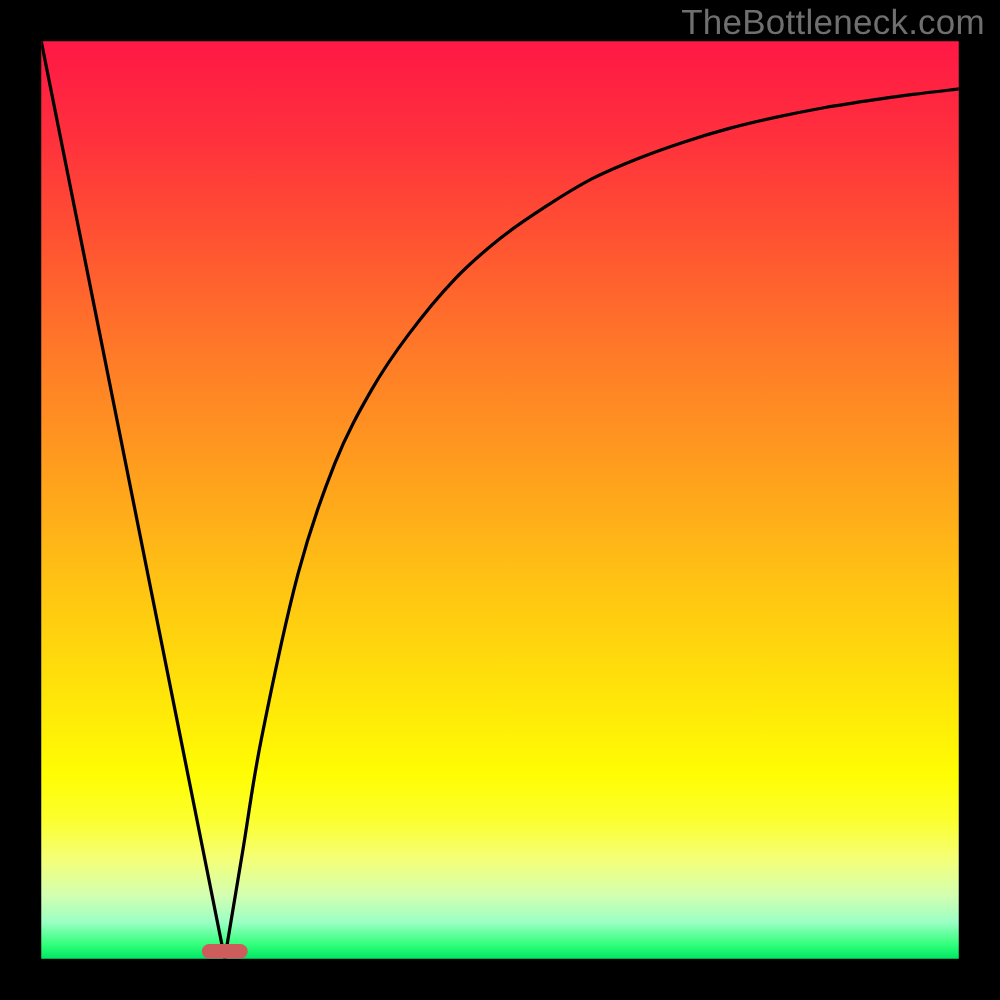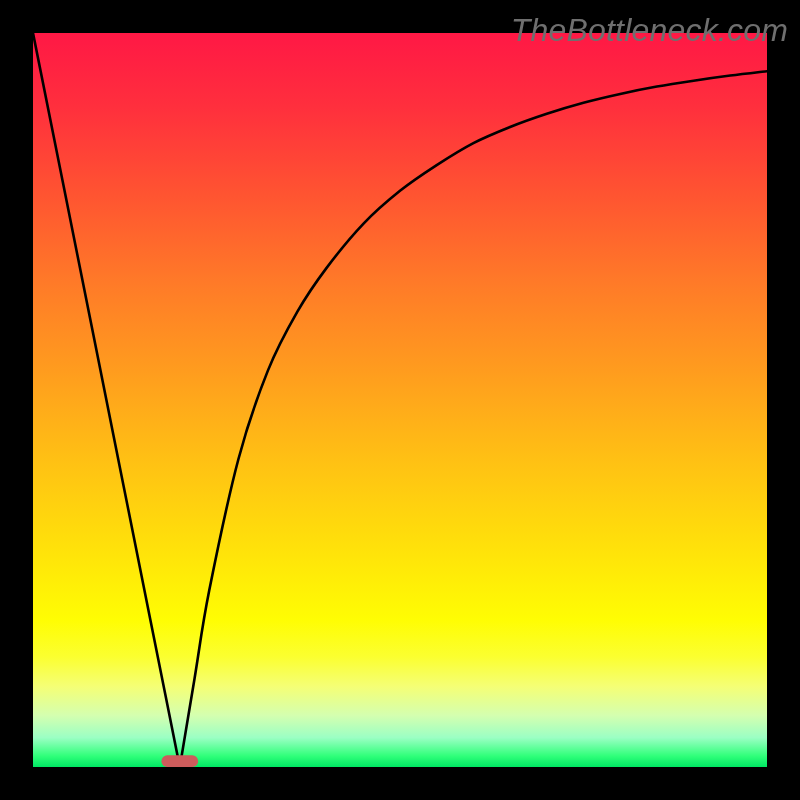--- a/index.html
+++ b/index.html
@@ -43,28 +43,27 @@
   .plot svg {
     position: absolute;
     left: 0;
     top: 0;
     width: 734px;
     height: 734px;
     display: block;
   }
   .watermark {
     position: absolute;
-    top: 12px;
+    top: 2px;
     right: 12px;
     color: #6f6f6f;
-    font-size: 32px;
+    font-size: 28px;
     font-weight: 400;
     letter-spacing: 0.2px;
     user-select: none;
-    font-style: italic;
   }
   .marker {
     fill: #cd5c5c;
     stroke: none;
   }
   .curve {
     fill: none;
     stroke: #000;
     stroke-width: 2.6;
     stroke-linecap: round;

